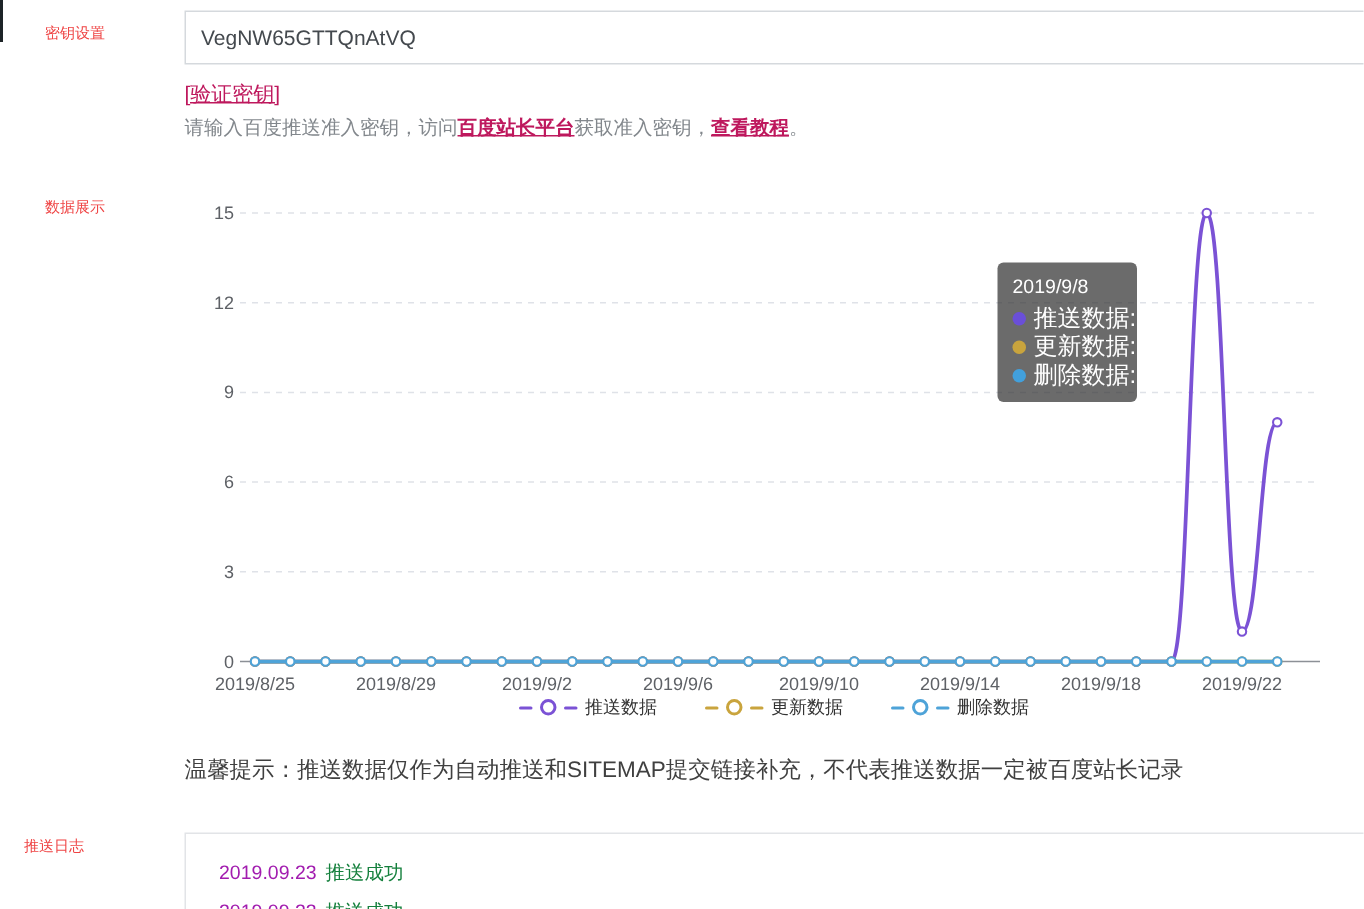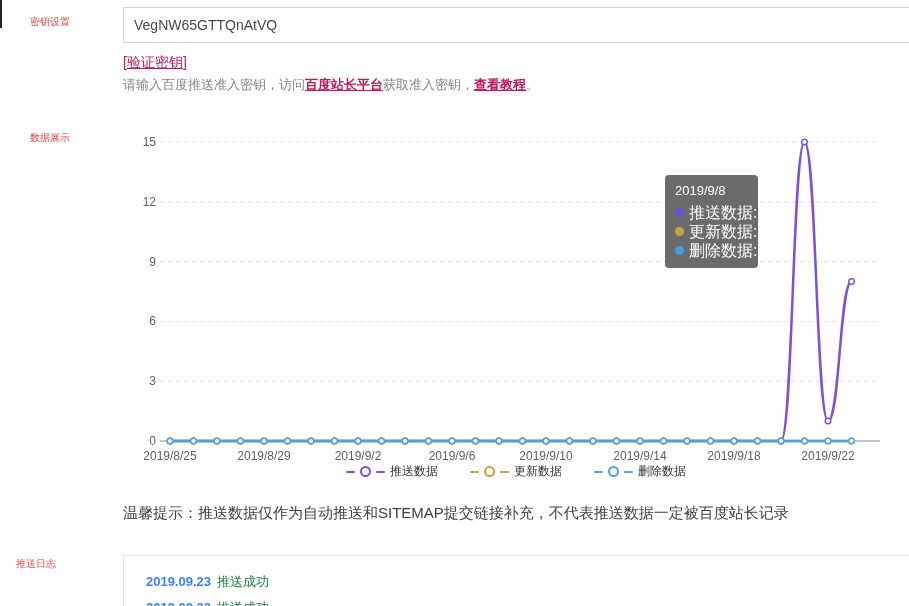--- a/index.html
+++ b/index.html
@@ -20,21 +20,21 @@
   .lg-circle{width:7px;height:7px;border-radius:50%;border:2px solid;background:#fff;box-sizing:content-box;}
   .legend-label{font-size:12px;color:#333;}
   .tooltip{box-sizing:border-box;width:93px;background:rgba(50,50,50,.72);border-radius:4px;
     padding:7px 10px 8px 10px;color:#fff;z-index:5;}
   .tt-title{font-size:13px;line-height:17px;margin-bottom:4px;}
   .tt-row{display:flex;align-items:center;gap:5px;font-size:16px;line-height:19px;white-space:nowrap;}
   .tt-dot{width:9px;height:9px;border-radius:50%;flex:0 0 auto;}
   .note{font-size:15px;color:#404040;}
   .log-box{box-sizing:border-box;border:1px solid #e2e4e7;background:#fff;padding:13px 20px 0 22px;}
   .log-entry{font-size:13px;line-height:26px;white-space:nowrap;}
-  .log-date{color:#3b82f6;margin-right:6px;font-weight:bold;}
+  .log-date{color:#a21caf;margin-right:6px;}
   .log-status{color:#15803d;}
   .edge-tick{background:#1d2327;}
 </style>
 </head>
 <body>
 
 <div class="abs edge-tick" style="left:0;top:0;width:2px;height:28px;"></div>
 
 <div class="abs form-label" style="left:30px;top:15px;">密钥设置</div>
 <input class="abs key-input" style="left: 123px; top: 7px; width: 790px;" type="text" value="VegNW65GTTQnAtVQ">

